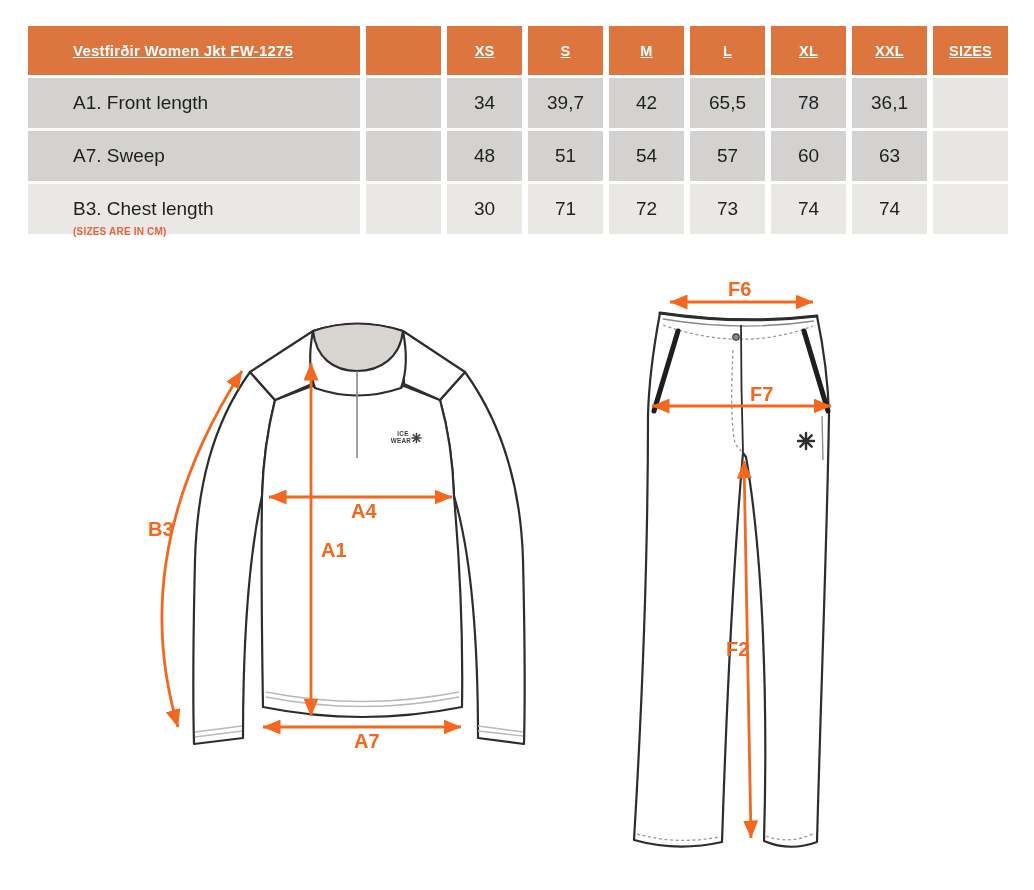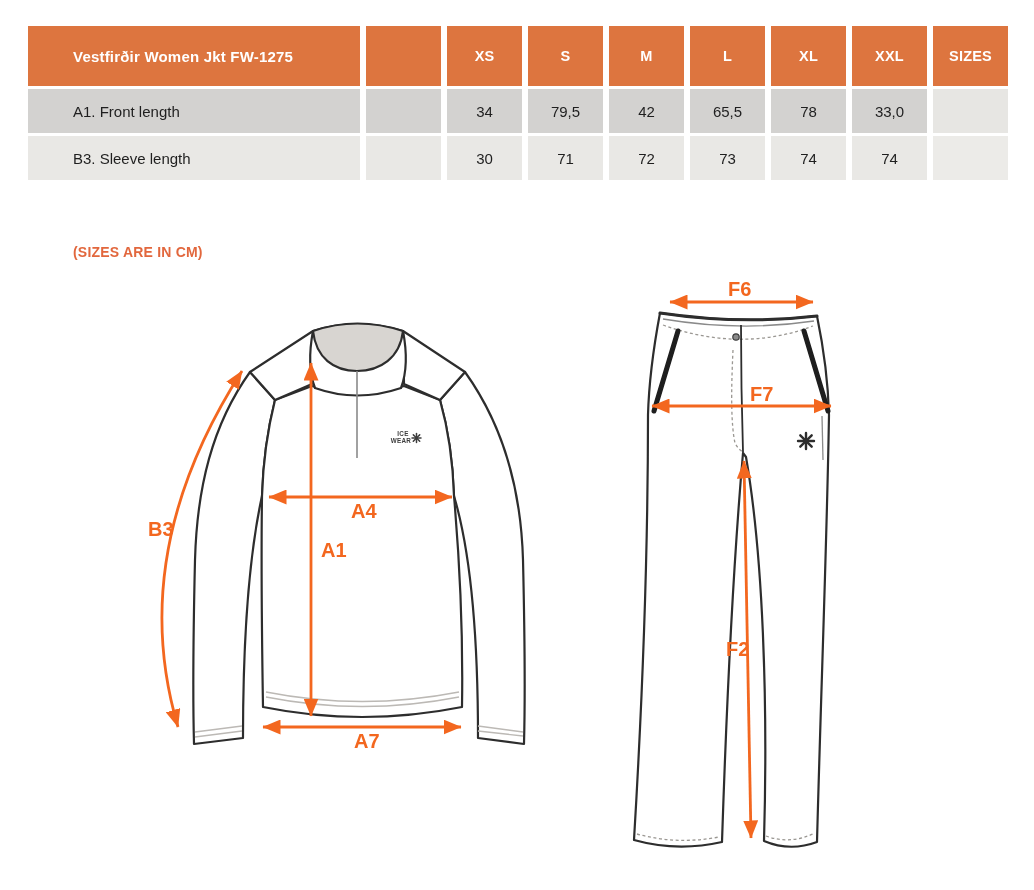--- a/index.html
+++ b/index.html
@@ -7,36 +7,36 @@
     width:1034px;height:890px;position:relative;overflow:hidden;
     background:#ffffff;font-family:"Liberation Sans",sans-serif;
   }
   
   table.size{
     position:absolute;left:22px;top:23px;
     border-collapse:separate;border-spacing:6px 3px;table-layout:fixed;
   }
   table.size th,table.size td{padding:0;margin:0;overflow:hidden;white-space:nowrap}
   tr.hdr th{
-    background:#DD753F;color:#ffffff;height:60px;
-    font-size:14.5px;font-weight:700;text-align:center;letter-spacing:.2px;
+    background:#DD753F;color:#ffffff;height:49px;
+    font-size:14.5px;font-weight:700;text-align:center;letter-spacing:.2px;text-decoration:underline;
   }
   tr.hdr th.lbl{text-align:left;padding-left:45px;font-size:15px}
   table.size td{
-    height:44px;font-size:15px;font-weight:500;color:#1f1f1f;text-align:center;
+    height:50px;font-size:19px;font-weight:500;color:#1f1f1f;text-align:center;
   }
   table.size td.lbl{text-align:left;padding-left:45px}
   tr.dark td{background:#D3D2D0}
   tr.light td{background:#E9E8E5}
   tr.dark td.xxxl{background:#E7E6E3}
   tr.light td.xxxl{background:#ECEBE8}
   
   .note{
-    position:absolute;left:73px;top:244px;
-    font-size:14px;font-weight:600;color:#E2673D;letter-spacing:.2px;
+    position:absolute;left:73px;top:226px;
+    font-size:10px;font-weight:600;color:#E2673D;letter-spacing:.2px;
   }
   
   svg.drawing{position:absolute;left:0;top:260px}
   .garment{fill:#ffffff;stroke:#2d2d2d;stroke-width:2.2;stroke-linejoin:round;stroke-linecap:round}
   .gray-fill{fill:#D8D5D1;stroke:#2d2d2d;stroke-width:2.2;stroke-linejoin:round}
   .stitch{fill:none;stroke:#bcb9b5;stroke-width:1.4}
   .thin{fill:none;stroke:#8a8a8a;stroke-width:1.3}
   .thick-edge{fill:none;stroke:#2d2d2d;stroke-width:3;stroke-linecap:round}
   .dashed{fill:none;stroke:#9a9792;stroke-width:1.3;stroke-dasharray:3 2.6}
   .pocket{stroke:#1e1e1e;stroke-width:5;stroke-linecap:round}
@@ -72,29 +72,40 @@
     <th>M</th>
     <th>L</th>
     <th>XL</th>
     <th>XXL</th>
     <th>SIZES</th>
   </tr>
   <tr class="dark">
     <td class="lbl">A1. Front length</td>
     <td></td>
     <td>34</td>
-    <td>79,5</td>
+    <td>39,7</td>
     <td>42</td>
     <td>65,5</td>
     <td>78</td>
-    <td>33,0</td>
+    <td>36,1</td>
     <td class="xxxl"></td>
   </tr>
+  <tr class="dark">
+    <td class="lbl">A7. Sweep</td>
+    <td></td>
+    <td>48</td>
+    <td>51</td>
+    <td>54</td>
+    <td>57</td>
+    <td>60</td>
+    <td>63</td>
+    <td class="xxxl"></td>
+  </tr>
   <tr class="light">
-    <td class="lbl">B3. Sleeve length</td>
+    <td class="lbl">B3. Chest length</td>
     <td></td>
     <td>30</td>
     <td>71</td>
     <td>72</td>
     <td>73</td>
     <td>74</td>
     <td>74</td>
     <td class="xxxl"></td>
   </tr>
 </tbody>

